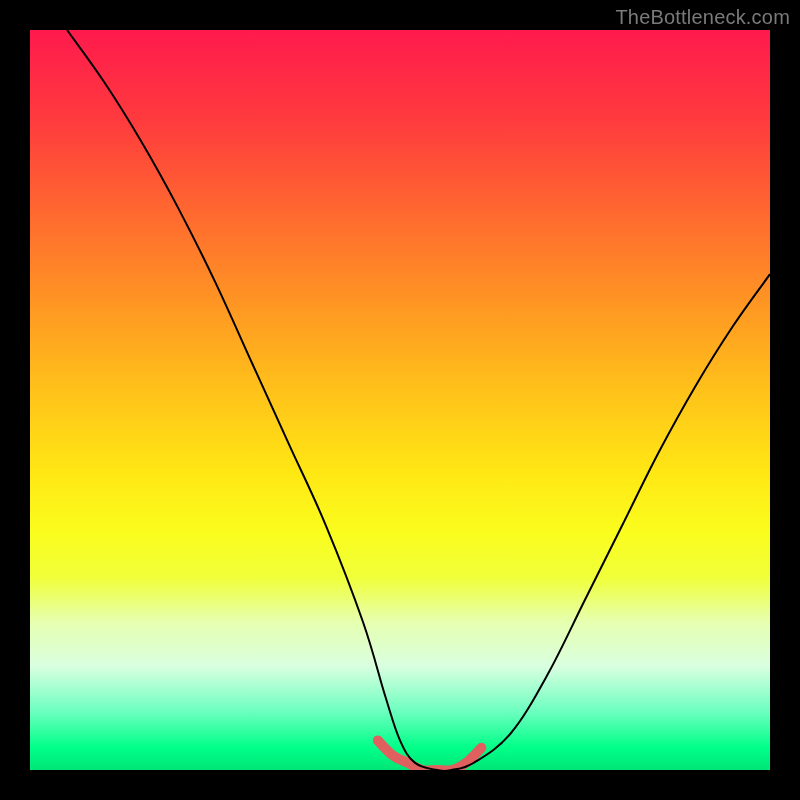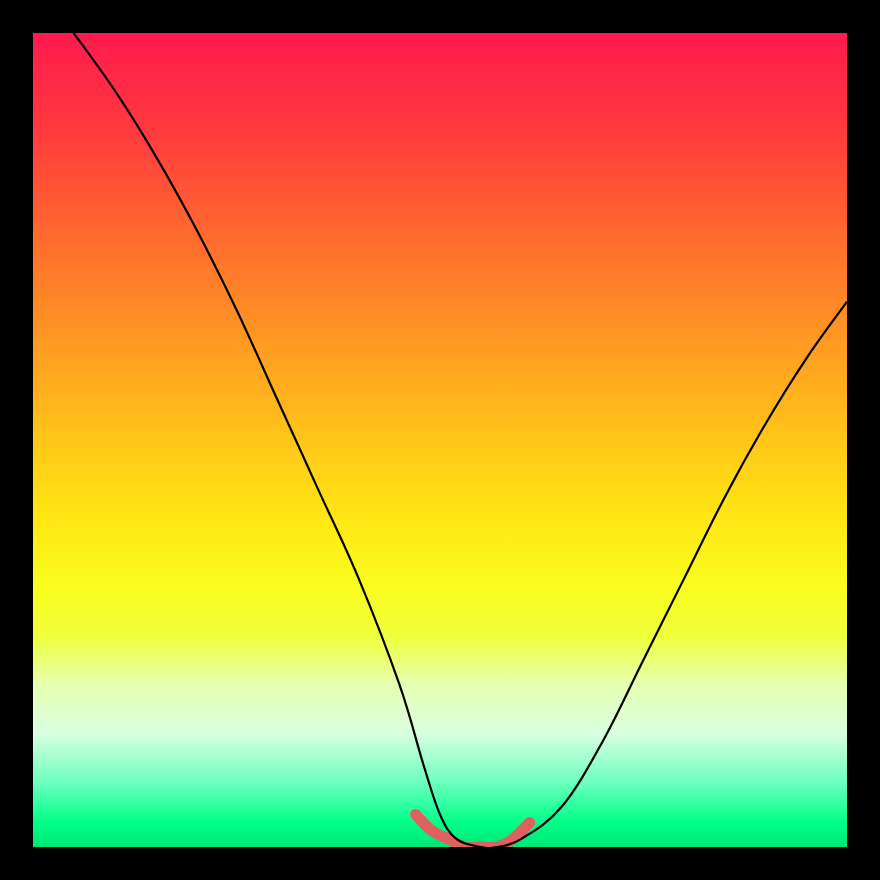--- a/index.html
+++ b/index.html
@@ -64,19 +64,20 @@
     fill: none;
     stroke: #e06060;
     stroke-width: 10;
     stroke-linecap: round;
   }
 </style>
 </head>
 <body>
 
 <div class="container">
+  <div class="watermark">TheBottleneck.com</div>
   <div class="plot">
     <svg class="curves" viewBox="0 0 740 740" preserveAspectRatio="none">
       <path id="highlight-path" class="curve-highlight" d="M 347.79999999999995 710.4 C 350.46 713.06, 357.27 721.20, 362.60 725.20 C 367.93 729.20, 372.07 729.94, 377.40 732.60 C 382.73 735.26, 386.87 738.67, 392.20 740.00 C 397.53 741.33, 401.67 740.00, 407.00 740.00 C 412.33 740.00, 416.47 741.33, 421.80 740.00 C 427.13 738.67, 431.27 736.60, 436.60 732.60 C 441.93 728.60, 448.74 720.46, 451.40 717.80"></path>
       <path id="main-path" class="curve-main" d="M 37 0 C 43.66 9.32, 60.68 31.82, 74.00 51.80 C 87.32 71.78, 97.68 88.36, 111.00 111.00 C 124.32 133.64, 134.68 152.29, 148.00 177.60 C 161.32 202.91, 171.68 223.63, 185.00 251.60 C 198.32 279.57, 208.68 303.70, 222.00 333.00 C 235.32 362.30, 245.68 385.10, 259.00 414.40 C 272.32 443.70, 282.68 463.83, 296.00 495.80 C 309.32 527.77, 322.34 561.36, 333.00 592.00 C 343.66 622.64, 348.54 644.69, 355.20 666.00 C 361.86 687.31, 364.67 698.41, 370.00 710.40 C 375.33 722.39, 378.14 727.27, 384.80 732.60 C 391.46 737.93, 400.34 738.67, 407.00 740.00 C 413.66 741.33, 415.14 741.33, 421.80 740.00 C 428.46 738.67, 433.34 739.26, 444.00 732.60 C 454.66 725.94, 467.68 718.98, 481.00 703.00 C 494.32 687.02, 504.68 667.78, 518.00 643.80 C 531.32 619.82, 541.68 596.44, 555.00 569.80 C 568.32 543.16, 578.68 522.44, 592.00 495.80 C 605.32 469.16, 615.68 447.11, 629.00 421.80 C 642.32 396.49, 652.68 377.84, 666.00 355.20 C 679.32 332.56, 689.68 315.98, 703.00 296.00 C 716.32 276.02, 733.34 253.52, 740.00 244.20"></path>
     </svg>
   </div>
 </div>
 
 </body></html>

